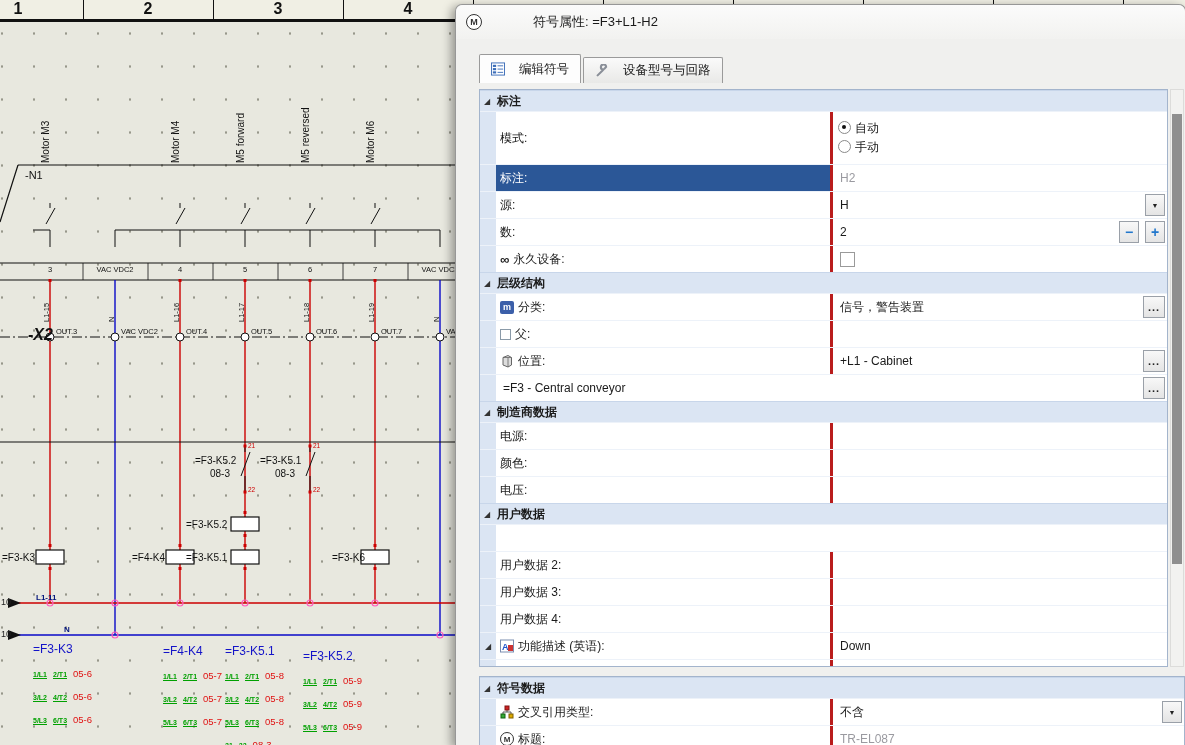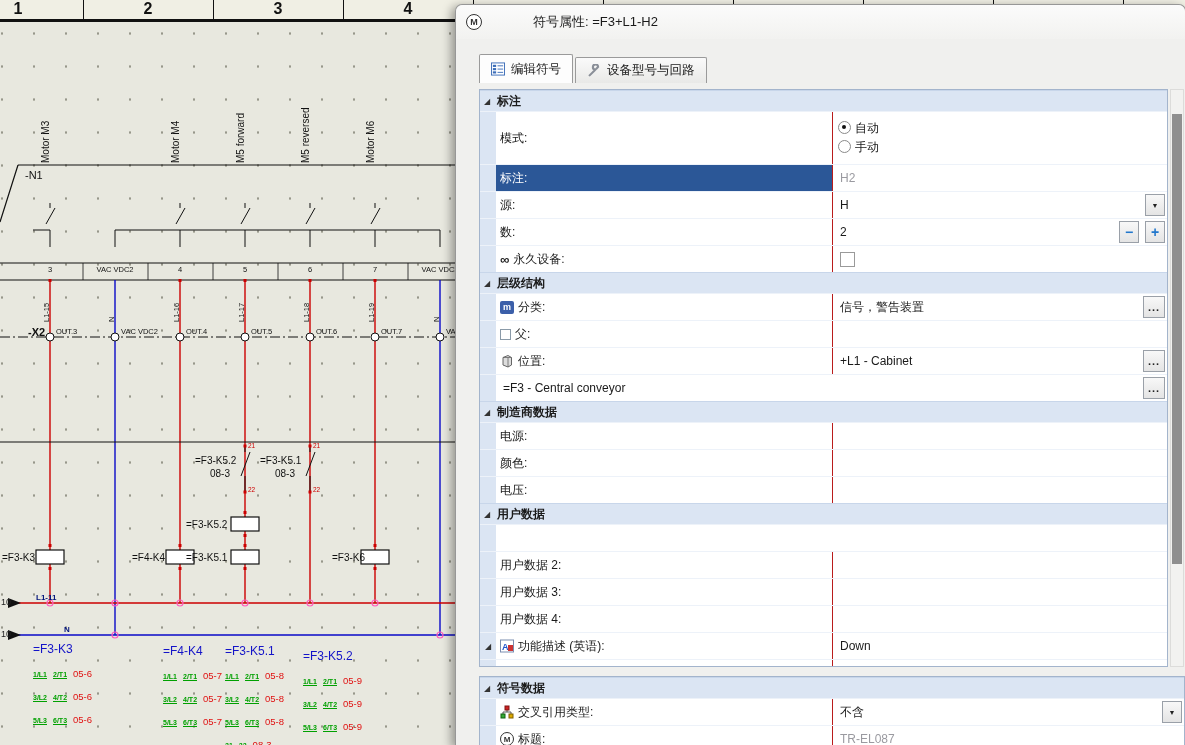--- a/index.html
+++ b/index.html
@@ -13,21 +13,21 @@
     background-size:32px 33px;background-position:18px 28px;}
   #hdrband{position:absolute;left:0;top:0;width:100%;height:19px;background:#f0efe4;}
   #hdrline{position:absolute;left:0;top:19px;width:100%;height:3px;background:#111;}
   .hdv{position:absolute;top:0;width:1px;height:19px;background:#111;}
   .sl{position:absolute;white-space:nowrap;color:#111;}
   .sl.hn{font-size:16px;font-weight:bold;transform:translateX(-50%);top:0;}
   .sl.ml{font-size:10px;transform-origin:0 0;transform:rotate(-90deg);}
   .sl.rot7{font-size:7.5px;transform-origin:0 0;transform:rotate(-90deg);}
   .sl.sm{font-size:7.5px;transform:translateX(-50%);}
   .sl.sm2{font-size:7.5px;}
-  .sl.it{font-size:11px;font-weight:bold;}
+  .sl.it{font-size:16px;font-style:italic;font-weight:bold;}
   .sl.n1{font-size:11px;}
   .sl.dev{font-size:10px;}
   .sl.ref{font-size:6.5px;color:#cc0000;}
   .sl.nav{font-size:8px;font-weight:bold;color:#00127a;}
   .sl.g10{font-size:9px;color:#222;}
   .sl.blu{font-size:12px;color:#1414c8;}
   .xrow{position:absolute;display:flex;gap:6px;align-items:baseline;}
   .xrow .g{color:#00a000;font-size:7px;font-weight:bold;border-bottom:1px solid #00a000;}
   .xrow .r{color:#e01010;font-size:9.5px;}
 
@@ -37,36 +37,36 @@
        border-radius:7px 7px 0 0;box-shadow:-4px 2px 10px rgba(0,0,0,.35);}
   #titlebar{position:absolute;left:0;top:0;right:0;height:34px;
        background:linear-gradient(#fbfbfb,#f2f2f0);border-radius:7px 7px 0 0;
        display:flex;align-items:center;padding-left:10px;gap:7px;}
   #titlebar .ttl{font-size:13px;color:#1a1a1a;margin-left:44px;}
   .mcirc{width:16px;height:16px;border:1.4px solid #333;border-radius:50%;
        display:flex;align-items:center;justify-content:center;
        font-size:9px;font-weight:bold;color:#333;background:#fff;box-sizing:border-box;}
   
   #tabs{position:absolute;left:23px;top:49px;display:flex;align-items:flex-end;}
-  .tab{display:flex;align-items:center;gap:6px;padding:0 11px;font-size:12.5px;color:#1a1a1a;
+  .tab{display:flex;align-items:center;gap:14px;padding:0 11px;font-size:12.5px;color:#1a1a1a;
        border:1px solid #9a9a9a;border-bottom:none;}
   .tab.on{background:#fdfdfd;height:28px;border-radius:2px 2px 0 0;z-index:2;}
   .tab.off{background:linear-gradient(#fafafa,#e9e9e7);height:25px;margin-left:2px;border-radius:2px 2px 0 0;}
   
   #grid{position:absolute;left:23px;top:84px;width:689px;height:578px;
         background:#fff;border:1px solid #a3b4cc;box-sizing:border-box;overflow:hidden;}
   .phead{height:20px;background:#dbe5f3;display:flex;align-items:center;gap:3px;
         font-size:12px;font-weight:bold;color:#1a1a1a;border-top:1px solid #c8d6ea;}
   .phead .ex{width:14px;text-align:center;font-size:8px;color:#333;font-weight:normal;}
   .prow{display:flex;height:26px;border-top:1px solid #edf2f9;font-size:12px;color:#1a1a1a;}
   .prow.tall{height:52px;}
   .gut{width:16px;background:#dbe5f3;flex:none;display:flex;align-items:center;justify-content:center;
        font-size:8px;color:#333;}
   .pl{width:337px;flex:none;display:flex;align-items:center;gap:4px;padding-left:4px;
-      border-right:1px solid #b91c1c;box-sizing:border-box;background:#fff;}
+      border-right:3px solid #b91c1c;box-sizing:border-box;background:#fff;}
   .pl.ind{padding-left:22px;}
   .sel .pl{background:#2b5797;color:#fff;}
   .pv{flex:1;display:flex;align-items:center;padding-left:7px;position:relative;background:#fff;gap:4px;}
   .pv .val{flex:1;}
   .pv .dim{color:#9a9aa0;}
   .pv.col{flex-direction:column;align-items:flex-start;justify-content:center;padding-left:5px;gap:2px;}
   .radio{width:11px;height:11px;border:1px solid #8a8a8a;border-radius:50%;background:#fff;
         display:inline-block;position:relative;vertical-align:-2px;margin-right:4px;}
   .radio.on::after{content:"";position:absolute;left:2.5px;top:2.5px;width:4px;height:4px;
         border-radius:50%;background:#111;}

